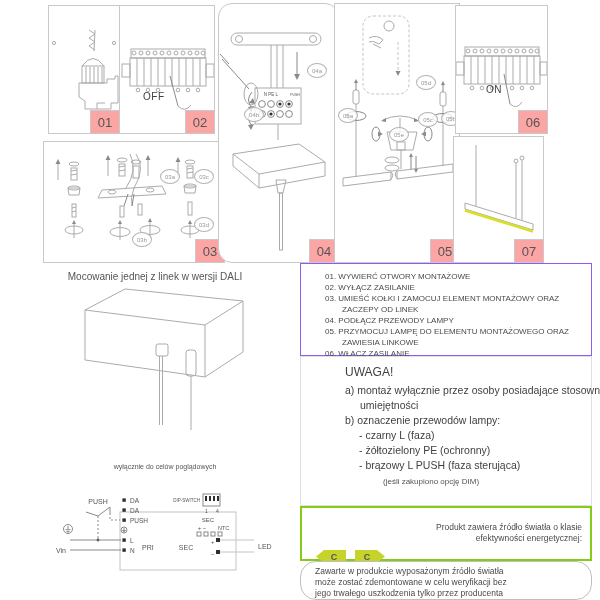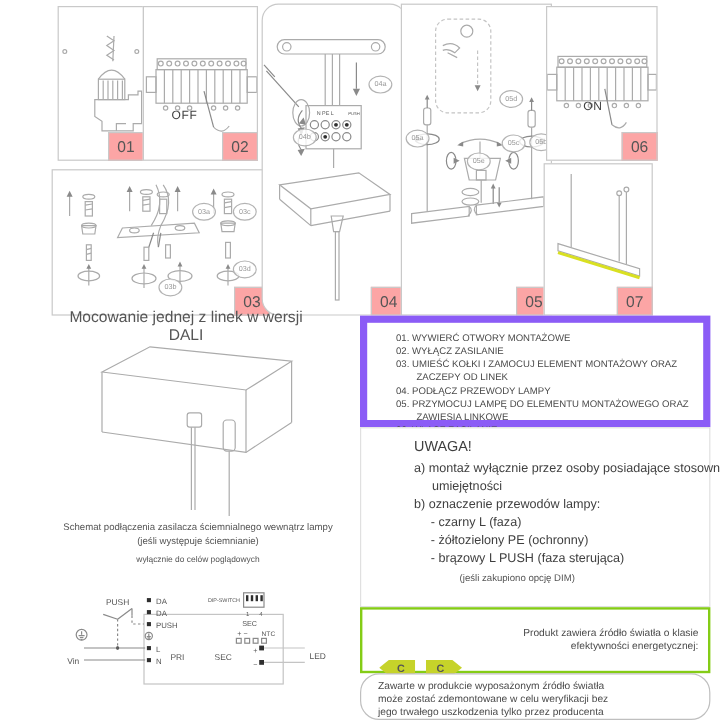--- a/index.html
+++ b/index.html
@@ -14,21 +14,21 @@
   .swlabel{position:absolute;font-size:10px;color:#3f3f3f;letter-spacing:.5px;}
   svg{display:block;}
   svg .ln{stroke:#ababab;fill:none;stroke-width:1;}
   svg .lt{stroke:#c4c4c4;fill:none;stroke-width:1;}
   svg .dk{stroke:#8a8a8a;fill:none;stroke-width:1;}
   svg .fl{fill:#8a8a8a;stroke:none;}
   svg .blk{fill:#2f2f2f;stroke:none;}
   svg text{font-family:"Liberation Sans",sans-serif;fill:#555;}
   .caption{position:absolute;text-align:center;color:#555;}
   .rbox{position:absolute;box-sizing:border-box;background:#fff;}
-  .steps{border:6px solid #8b5cf6;padding:7px 8px 0 24px;font-size:8px;line-height:11px;color:#4a4a4a;}
+  .steps{border:1px solid #8b5cf6;padding:7px 8px 0 24px;font-size:8px;line-height:11px;color:#4a4a4a;}
   .steps div{padding-left:17px;text-indent:-17px;}
   .uwaga{border:1px solid #e0e0e0;padding:8px 8px 0 14px;font-size:10.5px;line-height:15px;color:#3f3f3f;}
   .uwaga .ttl{font-size:12px;margin-bottom:3px;}
   .uwaga .ia{width:250px;padding-left:15px;text-indent:-15px;}
   .uwaga .wire{padding-left:14px;}
   .uwaga .dim{padding-left:38px;font-size:8px;color:#555;margin-top:1px;}
   .energy{border:2px solid #84cc16;padding:14px 8px 0 14px;font-size:8.5px;line-height:11px;color:#4a4a4a;text-align:right;}
   .badges{margin-top:6px;display:flex;gap:9px;}
   .notebox{border:1px solid #bfbfbf;padding:4px 8px 0 14px;font-size:8.5px;line-height:11px;color:#4a4a4a;}
 </style>
@@ -328,38 +328,34 @@
       <circle class="ln" cx="62" cy="24" r="2"></circle>
         <circle class="ln" cx="68" cy="21" r="2"></circle>
       <line class="ln" x1="62" y1="26" x2="62" y2="81"></line>
       <line class="ln" x1="68" y1="23" x2="68" y2="83"></line>
       <path class="ln" d="M11,66 L79,87 L79,93 L11,72 Z"></path>
       <line x1="11" y1="73.5" x2="79" y2="94.5" stroke="#d9e021" stroke-width="2.5"></line>
     </svg>
     <div class="pnum">07</div>
   </div>
 
-  <div class="caption" style="left:55px;top:256px;width:200px;font-size:13px;">Mocowanie jednej z linek w wersji DALI</div>
+  <div class="caption" style="left:55px;top:271px;width:200px;font-size:10px;">Mocowanie jednej z linek w wersji DALI</div>
   <svg style="position:absolute;left:60px;top:282px;" width="200" height="160" viewBox="0 0 200 160">
     <path class="ln" d="M25,28 L65,7 L183,19 L145,43 Z"></path>
     <line class="ln" x1="25" y1="28" x2="25" y2="78"></line>
     <line class="ln" x1="145" y1="43" x2="145" y2="95"></line>
     <line class="ln" x1="183" y1="19" x2="183" y2="70"></line>
     <path class="ln" d="M25,78 L145,95 L183,70"></path>
     <rect class="ln" x="96" y="62" width="12" height="12" rx="2"></rect>
     <line class="ln" x1="99.5" y1="74" x2="99.5" y2="143"></line>
     <line class="ln" x1="102.5" y1="74" x2="102.5" y2="143"></line>
     <rect class="ln" x="126" y="68" width="10" height="26" rx="3"></rect>
     <line class="ln" x1="131" y1="94" x2="131" y2="148"></line>
   </svg>
 
-  <div class="caption" style="left:30px;top:434px;width:270px;font-size:8px;line-height:11px;">
-    <div>Schemat podłączenia zasilacza ściemnialnego wewnątrz lampy</div>
-    <div>(jeśli występuje ściemnianie)</div>
-  </div>
   <div class="caption" style="left:30px;top:463px;width:270px;font-size:7px;">wyłącznie do celów poglądowych</div>
 
   <svg style="position:absolute;left:40px;top:482px;" width="250" height="100" viewBox="0 0 250 100">
 
     <rect class="lt" x="80" y="30" width="116" height="58"></rect>
 
     <text x="58" y="22" font-size="7" text-anchor="middle">PUSH</text>
     <line class="dk" x1="46" y1="30" x2="58" y2="34"></line>
     <line class="dk" x1="58" y1="34" x2="70" y2="25"></line>
     <line class="dk" x1="70" y1="25" x2="70" y2="31"></line>

